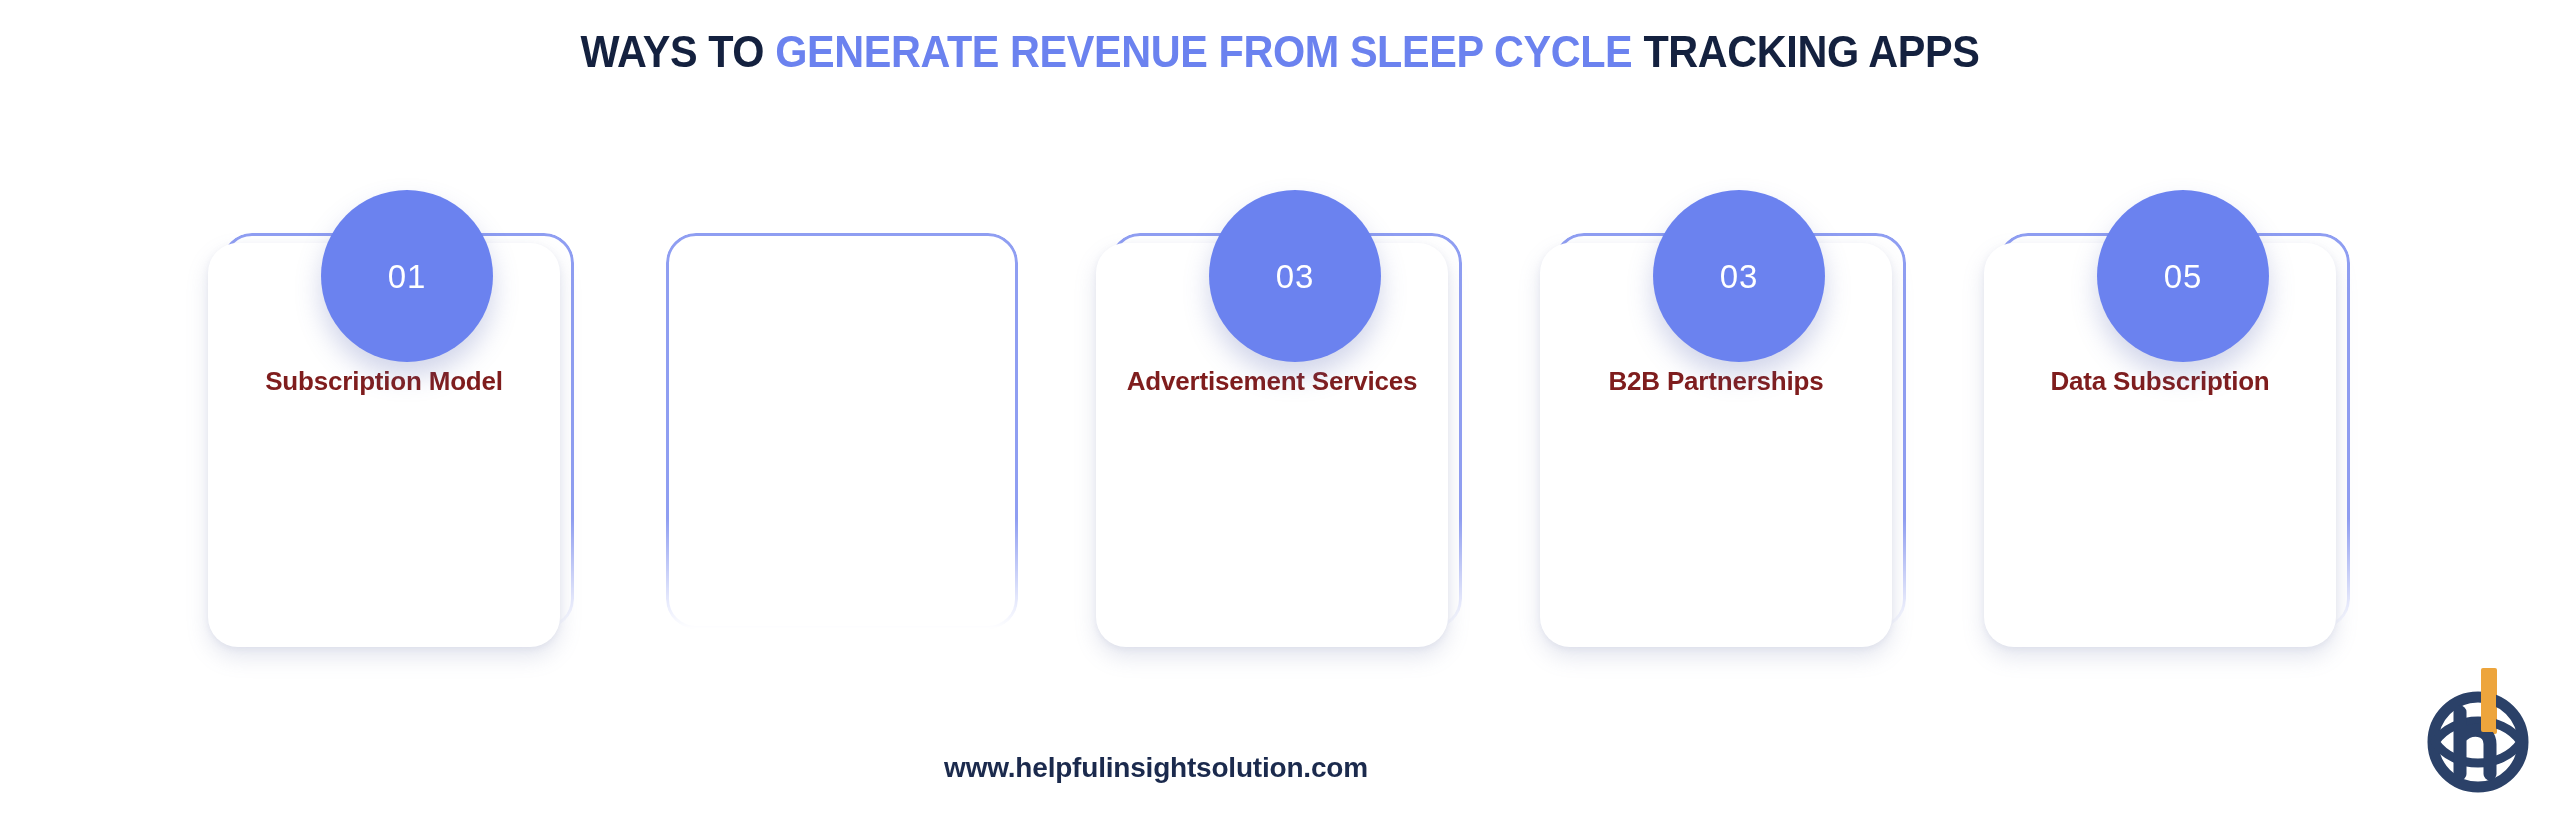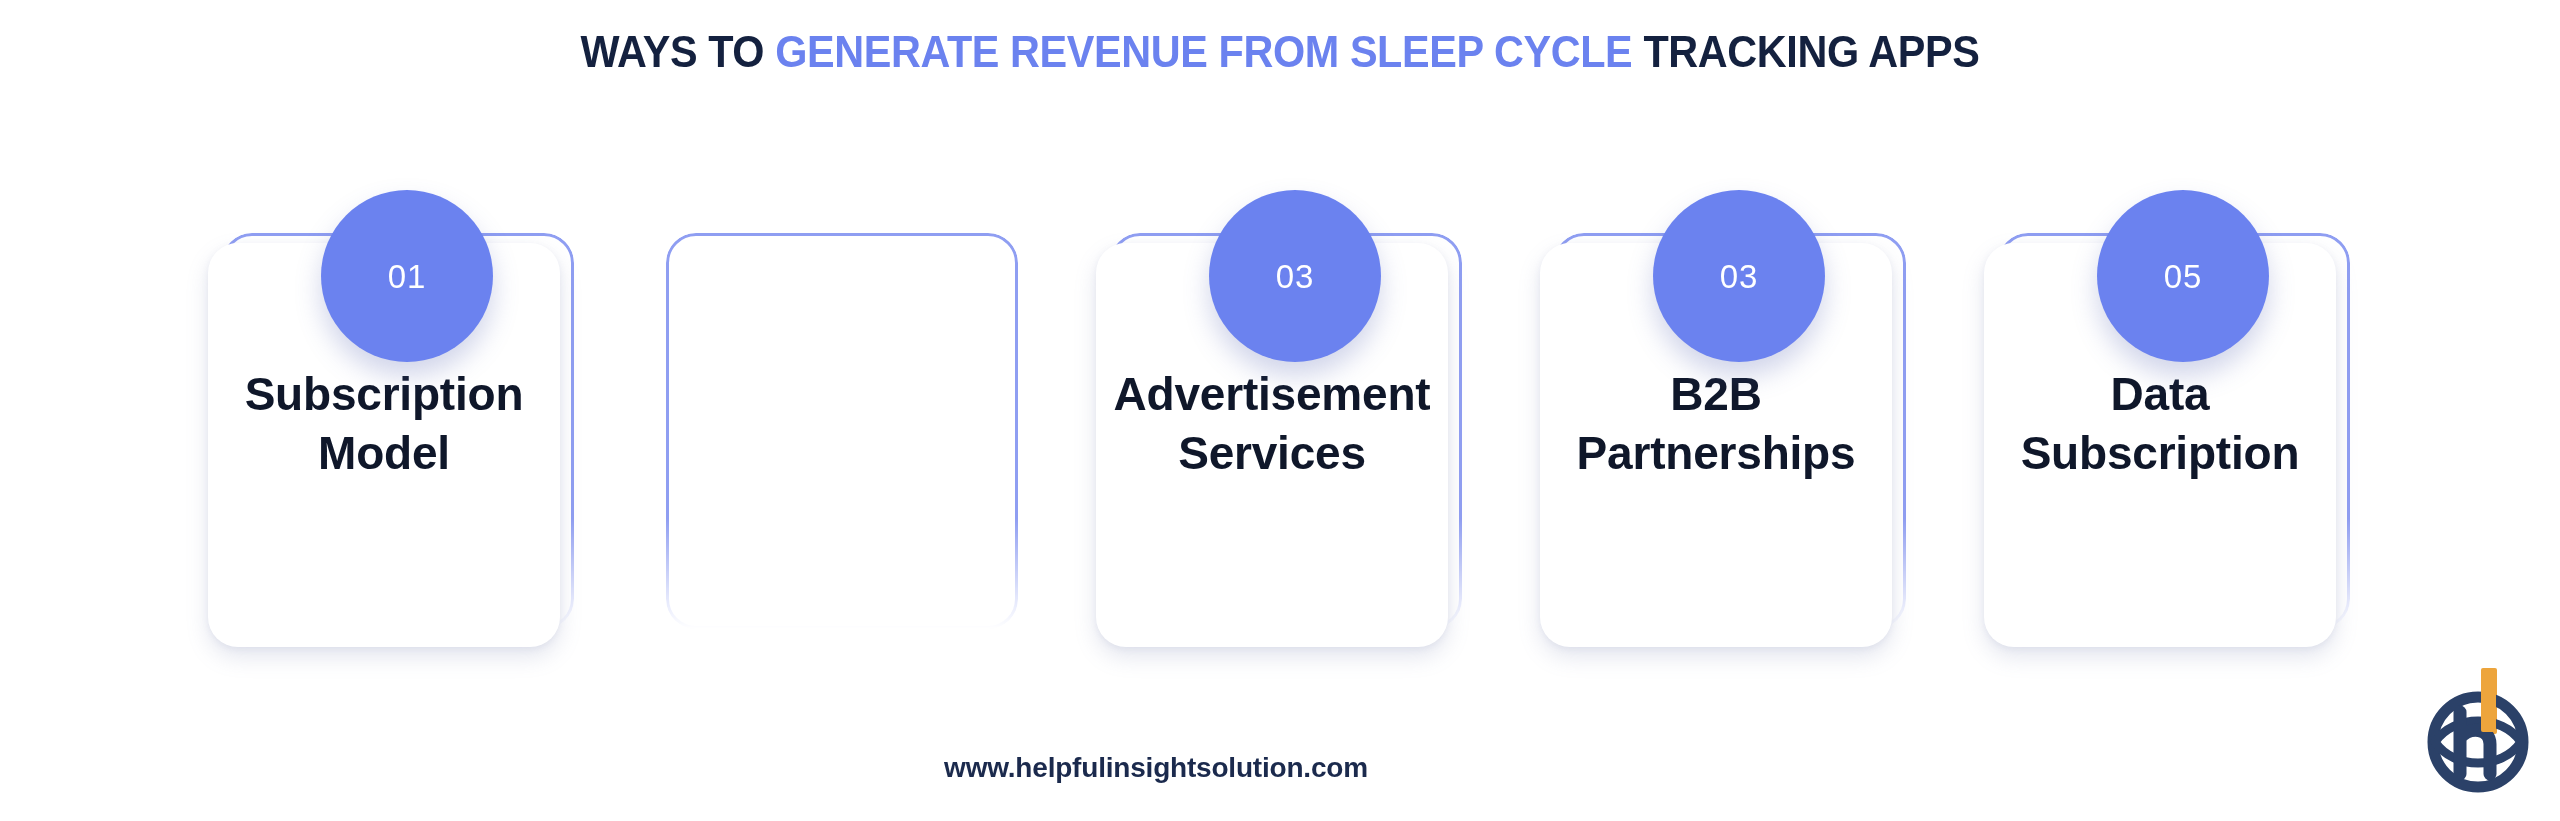--- a/index.html
+++ b/index.html
@@ -85,24 +85,24 @@
   }
 
   .card-label {
     position: absolute;
     left: 0;
     right: 0;
     top: 122px;
     padding: 0 12px;
     box-sizing: border-box;
     text-align: center;
-    font-size: 46px;
+    font-size: 26px;
     font-weight: 700;
     line-height: 1.28;
-    color: #0f172a;
+    color: #7f1d1d;
     letter-spacing: -0.2px;
   }
 
   
   .badge {
     position: absolute;
     left: 113px;
     top: -43px;
     width: 172px;
     height: 172px;

